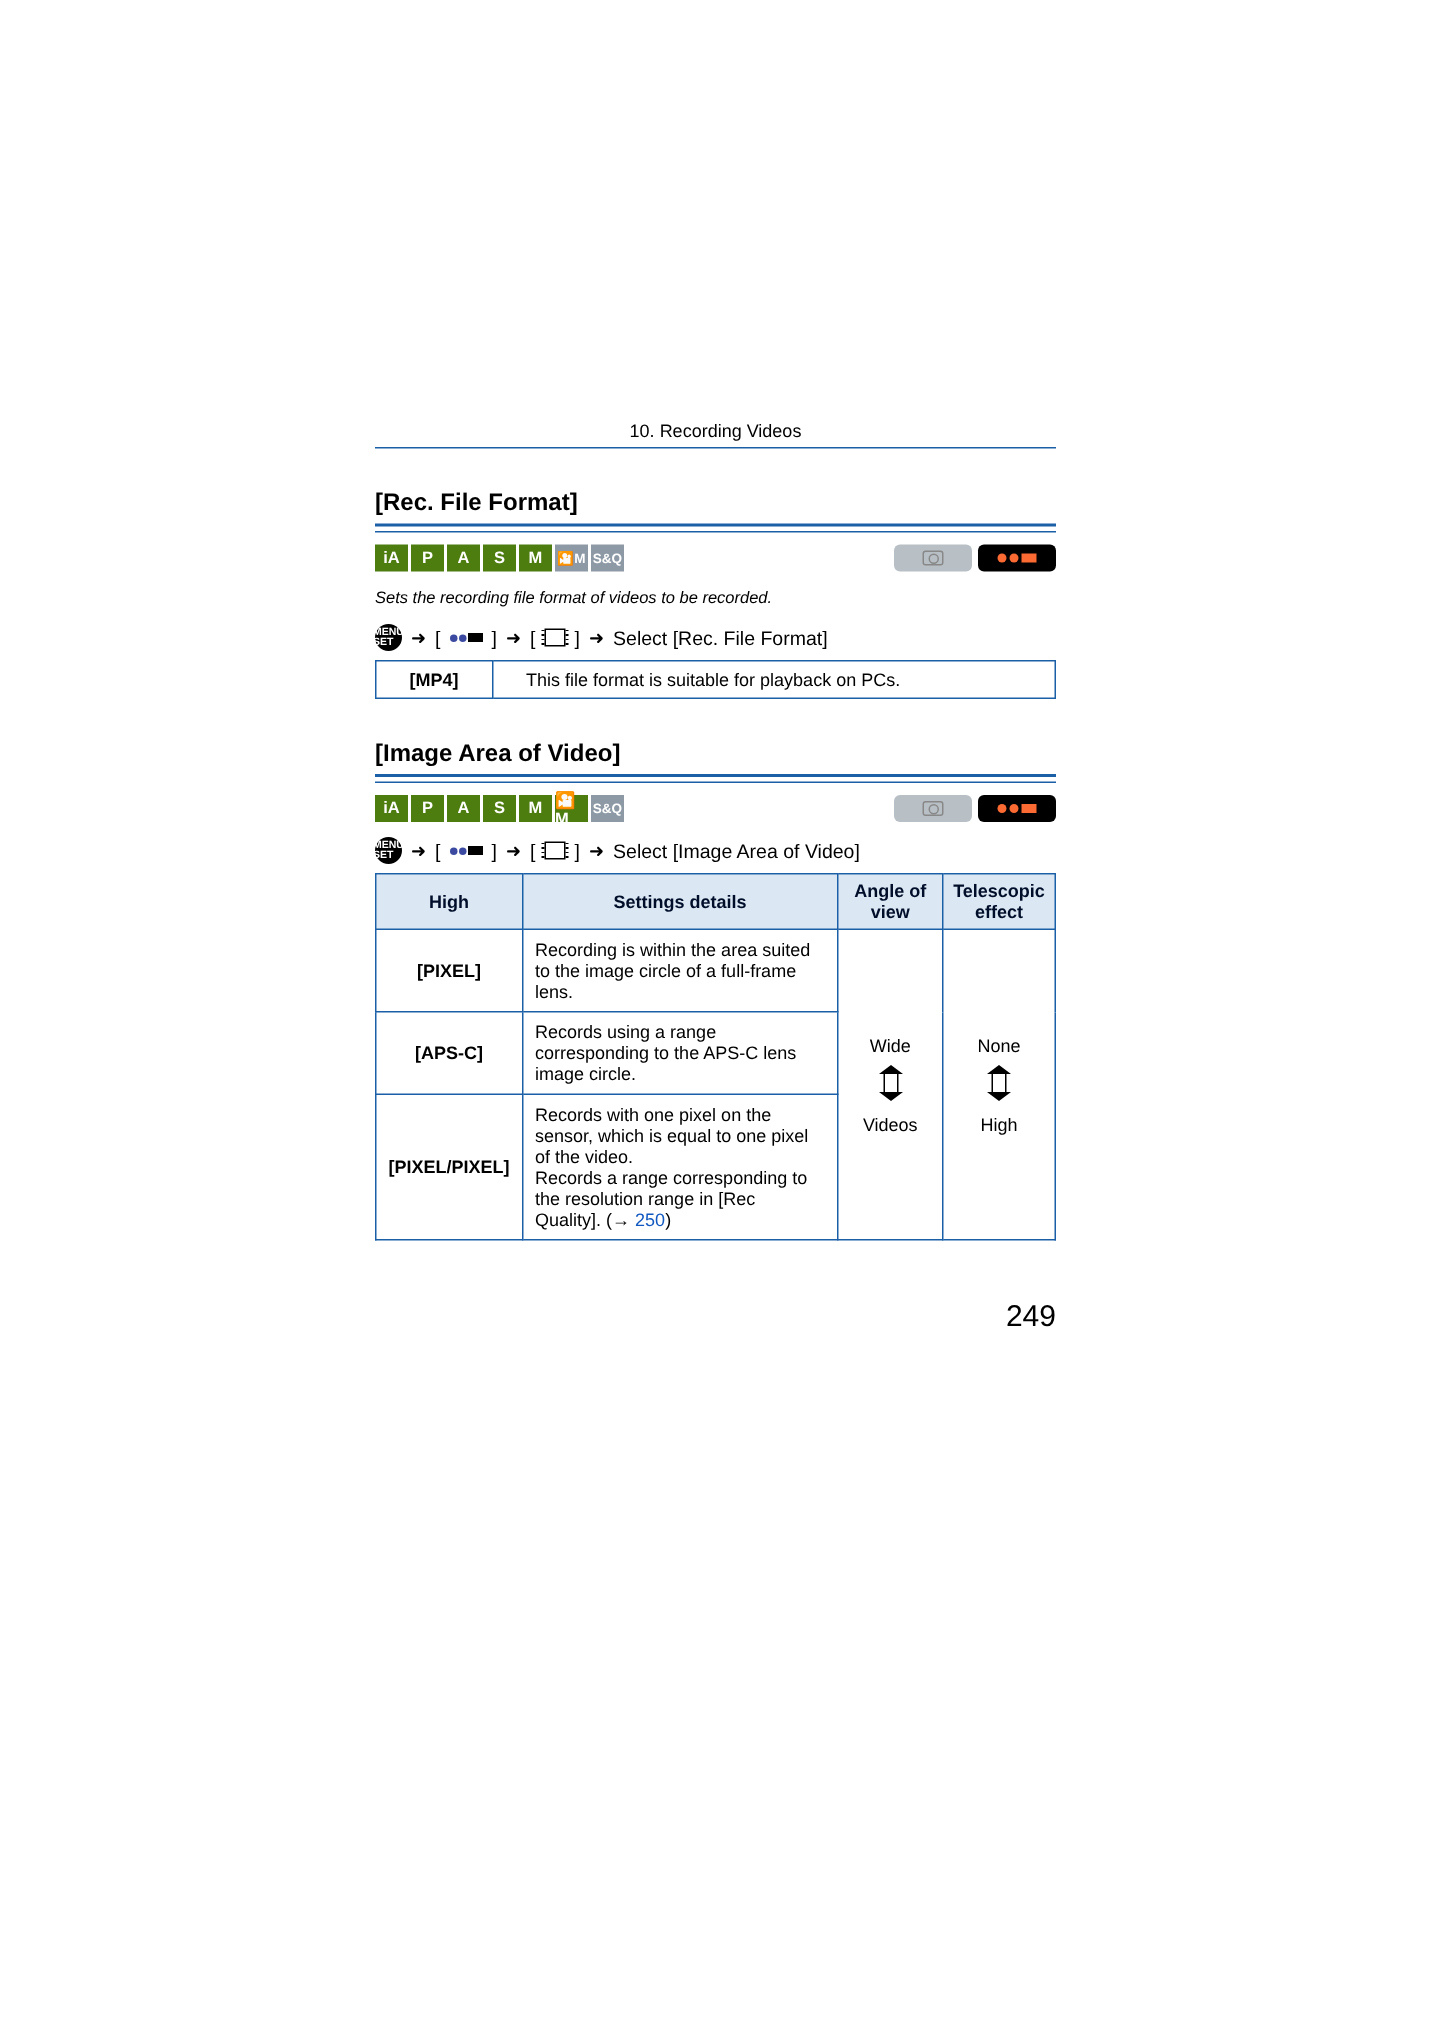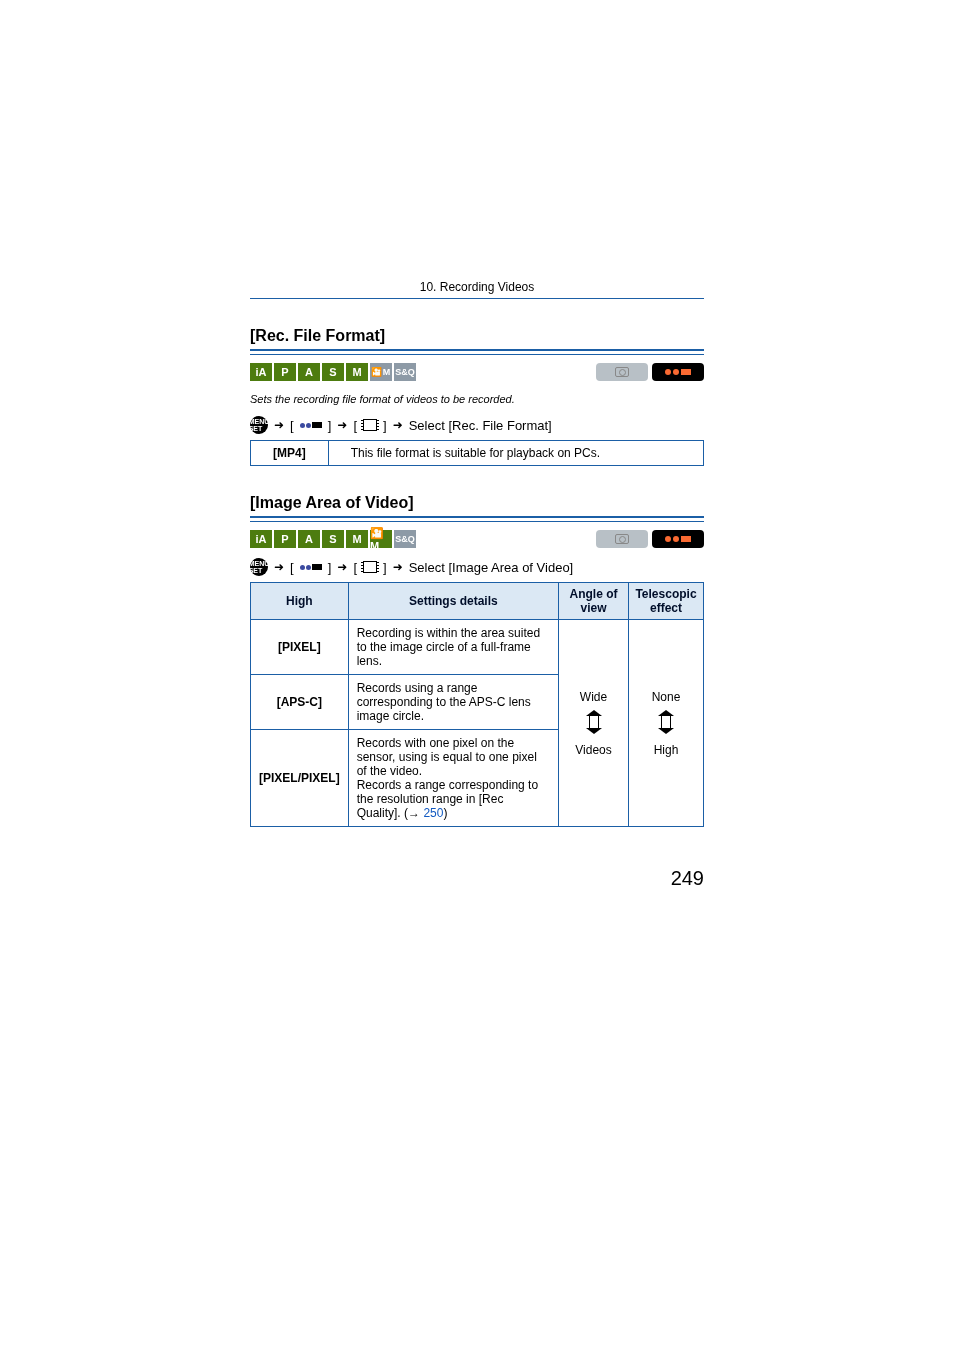--- a/index.html
+++ b/index.html
@@ -239,21 +239,21 @@
         <div>High</div>
       </td>
     </tr>
     <tr>
       <td class="rowhdr">[APS-C]</td>
       <td>Records using a range corresponding to the APS-C lens image circle.</td>
     </tr>
     <tr>
       <td class="rowhdr">[PIXEL/PIXEL]</td>
       <td>
-        <span style="white-space:pre-line">Records with one pixel on the sensor, using is equal to one pixel of the video.
+        <span style="white-space:pre-line">Records with one pixel on the sensor, which is equal to one pixel of the video.
 Records a range corresponding to the resolution range in [Rec Quality]. (</span><span>→ </span><span class="linkref">250</span><span>)</span>
       </td>
     </tr>
   </tbody>
     </table>
 
   <div class="pagenum">249</div>
 
 </div>
 

